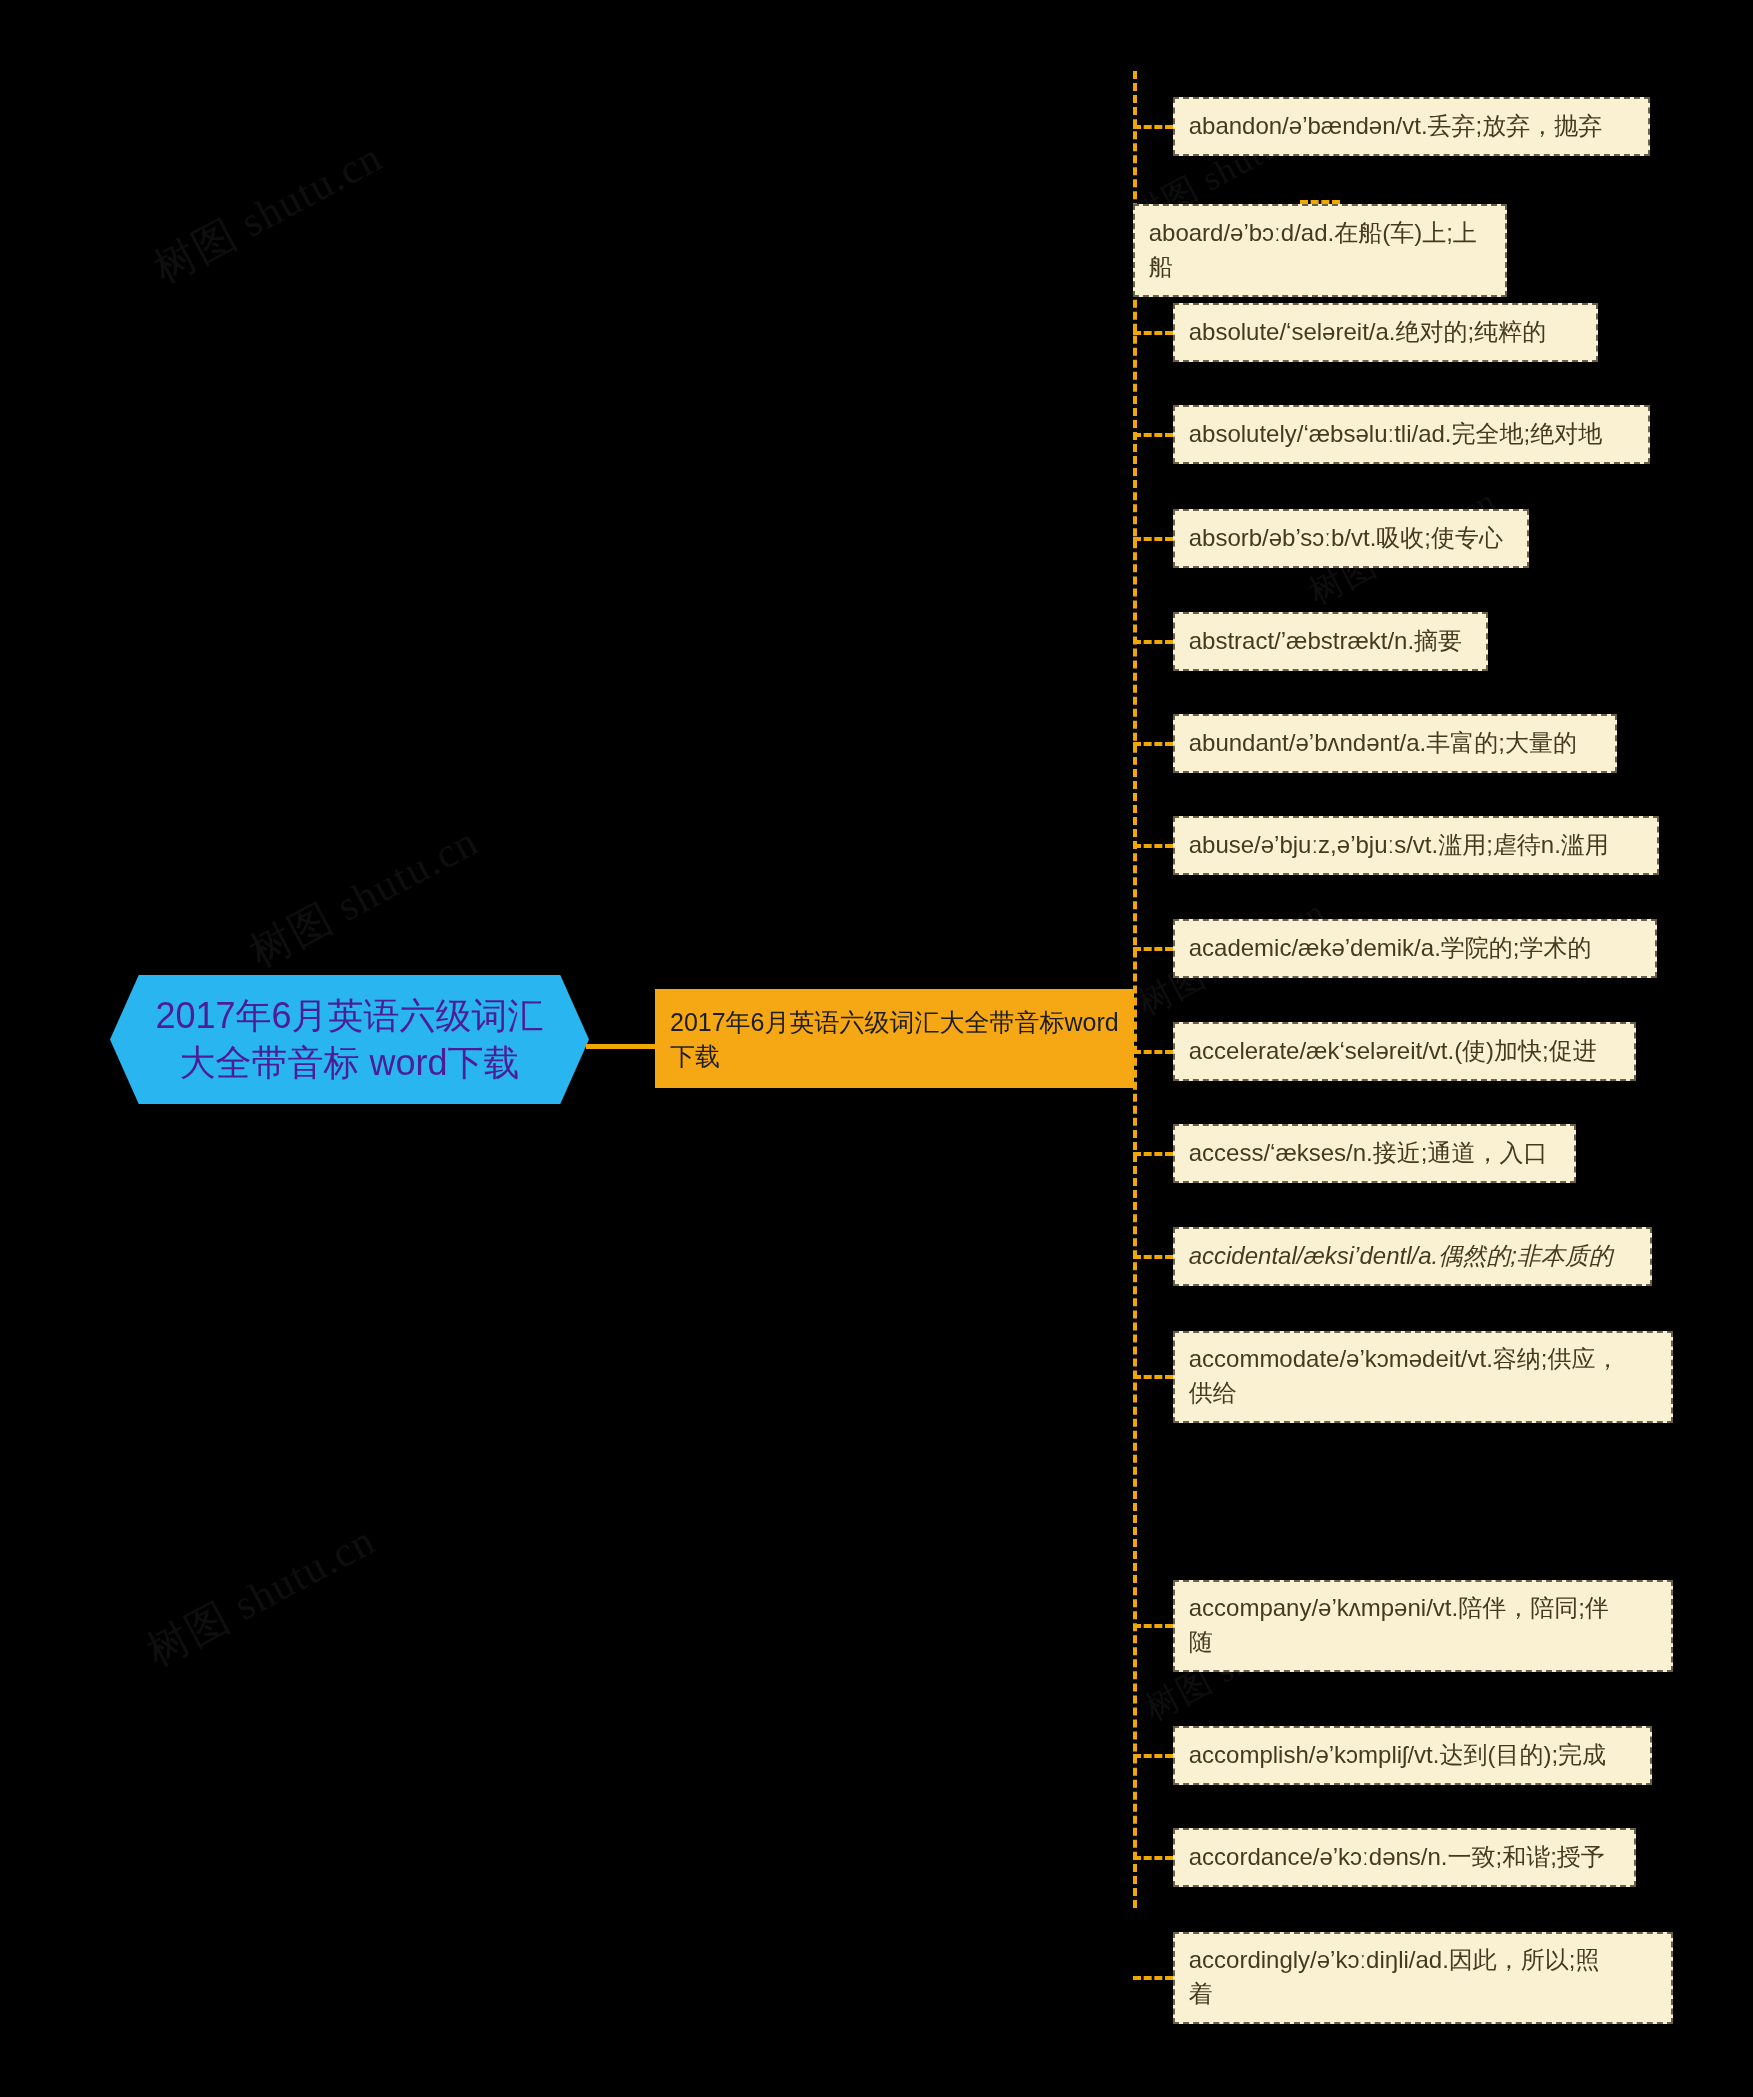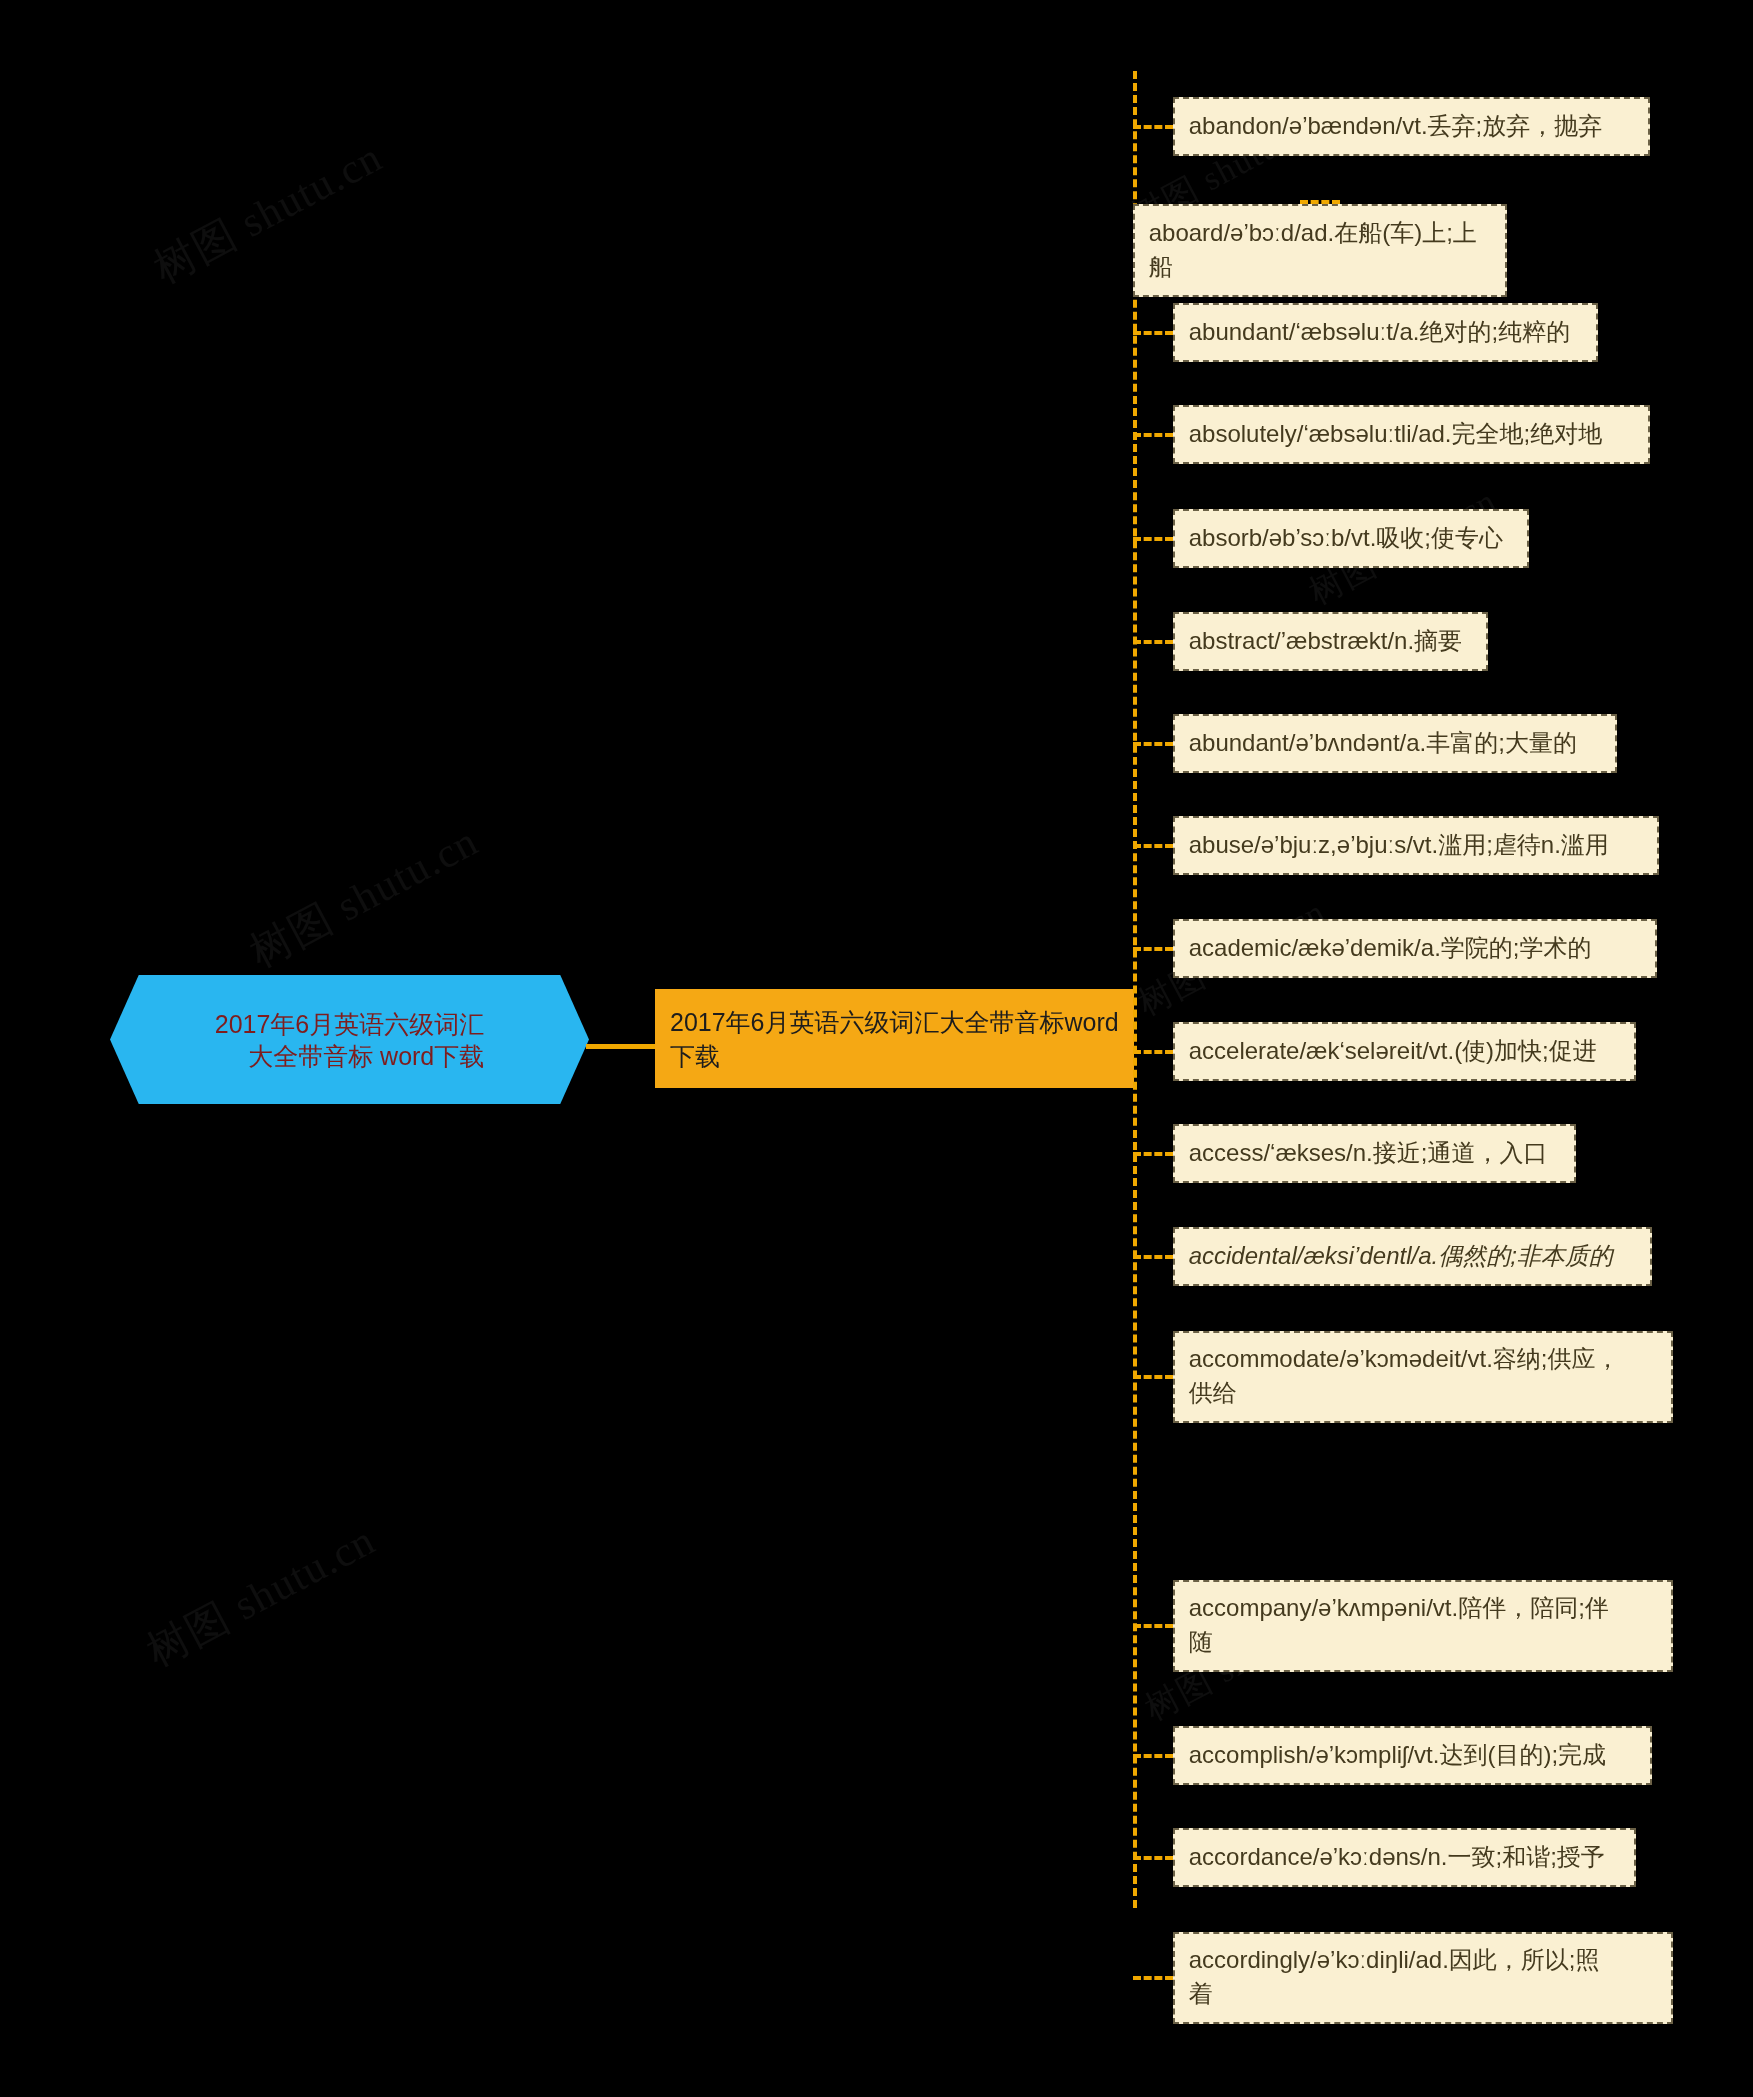--- a/index.html
+++ b/index.html
@@ -52,24 +52,24 @@
     background: #29b6f0;
     -webkit-clip-path: polygon(6% 0, 94% 0, 100% 50%, 94% 100%, 6% 100%, 0 50%);
     clip-path: polygon(6% 0, 94% 0, 100% 50%, 94% 100%, 6% 100%, 0 50%);
     display: flex;
     align-items: center;
     justify-content: center;
     box-sizing: border-box;
     padding: 0 38px;
   }
   #root-node .root-label {
-    color: #7f1d1d;
-    font-size: 25px;
+    color: #4c1d95;
+    font-size: 36px;
     line-height: 1.28;
-    text-align: right;
+    text-align: center;
     white-space: pre-line;
   }
 
   
   #root-branch-connector {
     position: absolute;
     left: 586px;
     top: 1044px;
     width: 71px;
     height: 4.8px;
@@ -169,21 +169,21 @@
       <div class="leaf-row" style="top: 97px; height: 59px;">
         <div class="leaf-stub"></div>
         <div class="leaf-node" style="width: 477px;">abandon/ə’bændən/vt.丢弃;放弃，抛弃</div>
       </div>
       <div class="leaf-row" style="top: 200px; height: 59px; flex-direction: column;">
         <div class="leaf-stub"></div>
         <div class="leaf-node" style="width: 374px;">aboard/ə’bɔːd/ad.在船(车)上;上船</div>
       </div>
       <div class="leaf-row" style="top: 303px; height: 59px;">
         <div class="leaf-stub"></div>
-        <div class="leaf-node" style="width: 425px;">abundant/‘æbsəluːt/a.绝对的;纯粹的</div>
+        <div class="leaf-node" style="width: 425px;">absolute/‘seləreit/a.绝对的;纯粹的</div>
       </div>
       <div class="leaf-row" style="top: 405px; height: 59px;">
         <div class="leaf-stub"></div>
         <div class="leaf-node" style="width: 477px;">absolutely/‘æbsəluːtli/ad.完全地;绝对地</div>
       </div>
       <div class="leaf-row" style="top: 509px; height: 59px;">
         <div class="leaf-stub"></div>
         <div class="leaf-node" style="width: 356px;">absorb/əb’sɔːb/vt.吸收;使专心</div>
       </div>
       <div class="leaf-row" style="top: 612px; height: 59px;">

